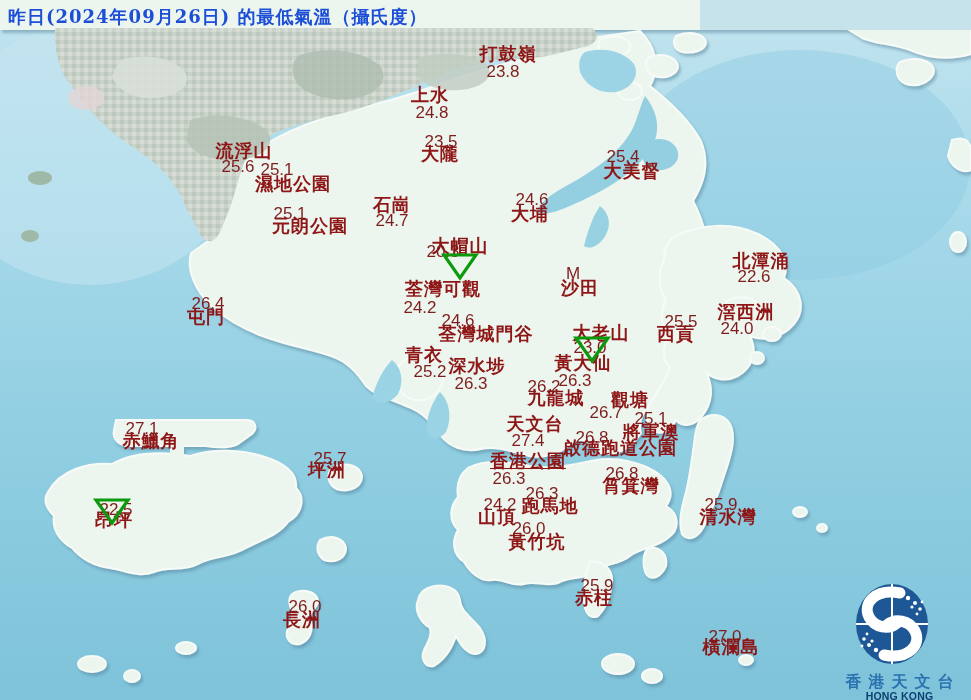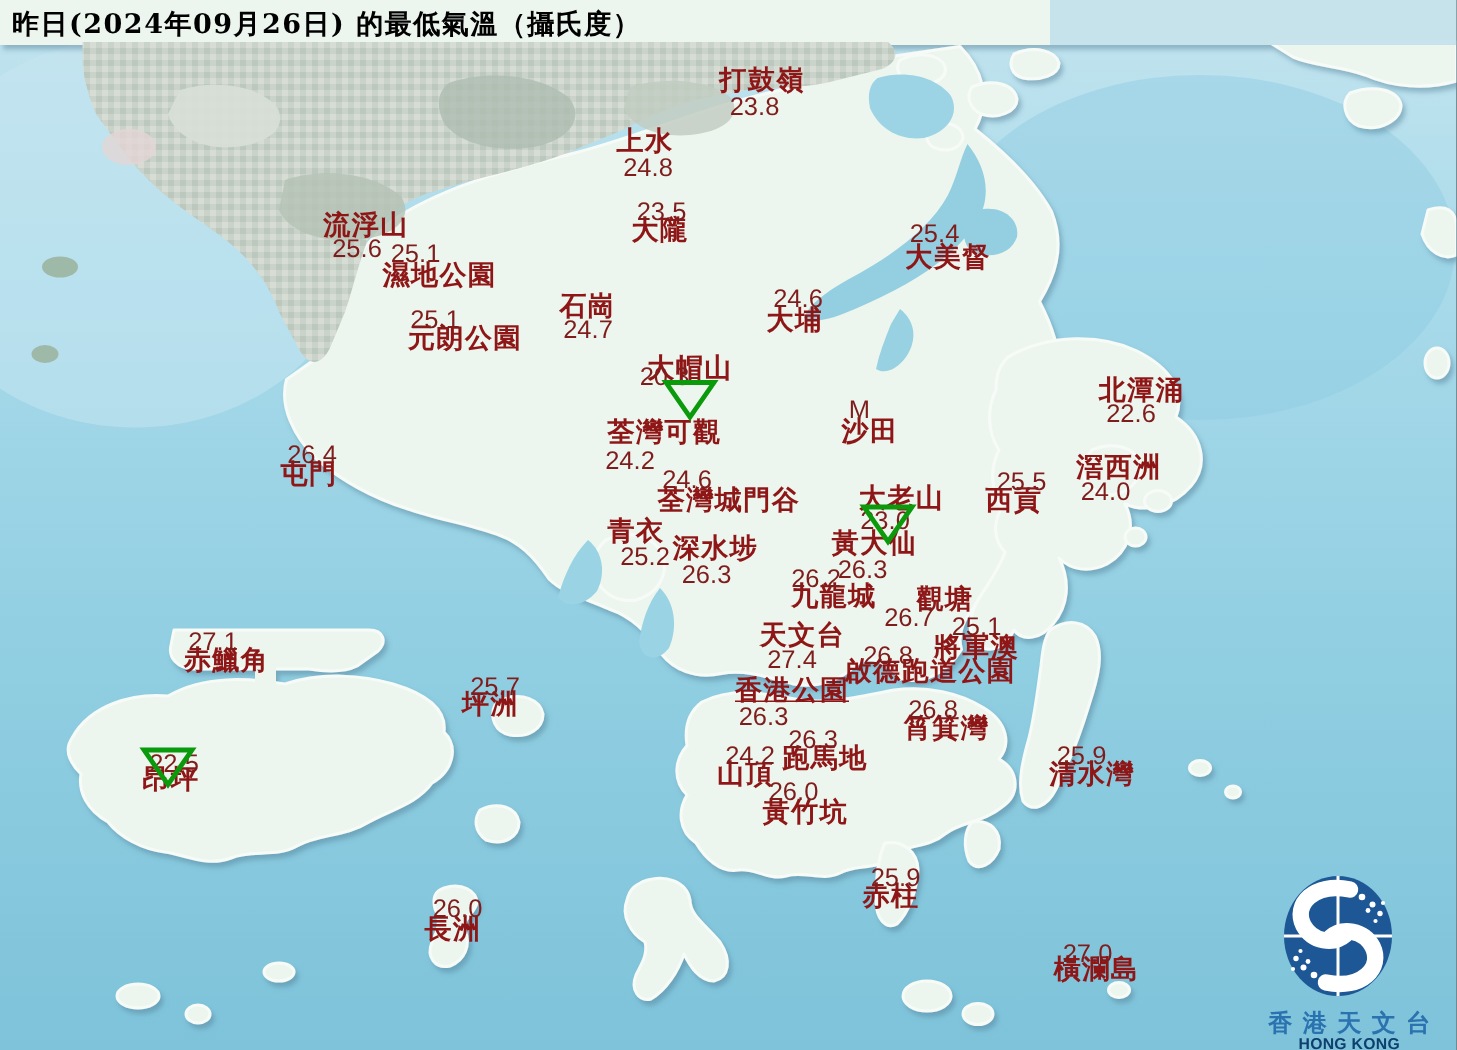--- a/index.html
+++ b/index.html
@@ -1,20 +1,20 @@
 <!DOCTYPE html>
 <html><head>
 <meta charset="utf-8">
 <style>
   html,body{margin:0;padding:0;background:#444;}
   .stage{position:relative;width:971px;height:700px;overflow:hidden;
          font-family:"DejaVu Serif",serif;background:#9fd4e6;}
   .stage svg.map{position:absolute;left:0;top:0;}
   .title{position:absolute;left:8px;top:6px;z-index:6;
-         font:600 18px/1.2 "DejaVu Serif",serif;color:#000000;letter-spacing:1px;}
+         font:600 18px/1.2 "DejaVu Serif",serif;color:#1d4ed8;letter-spacing:1px;}
   #stations{position:absolute;inset:0;z-index:4;pointer-events:none;}
   .st{position:absolute;transform:translate(-50%,-50%);white-space:nowrap;line-height:1;}
   .st-name{font:600 18px/1 "DejaVu Serif",serif;color:#8e1616;letter-spacing:1px;}
   .st-value{font:500 17px/1 "Liberation Sans",sans-serif;color:#7f1d1d;}
   #markers{position:absolute;inset:0;z-index:5;pointer-events:none;}
   #markers polygon{fill:none;stroke:#0b9a0b;stroke-width:3.2;stroke-linejoin:miter;}
   .logo{position:absolute;left:828px;top:582px;width:143px;z-index:6;text-align:center;}
   .logo-cn{font:700 16px/1.1 "DejaVu Serif",serif;color:#2b72b0;letter-spacing:7px;
            margin-top:3px;text-indent:7px;}
   .logo-en{font:700 10.5px/1.1 "Liberation Sans",sans-serif;color:#0e3f6e;letter-spacing:.2px;}

